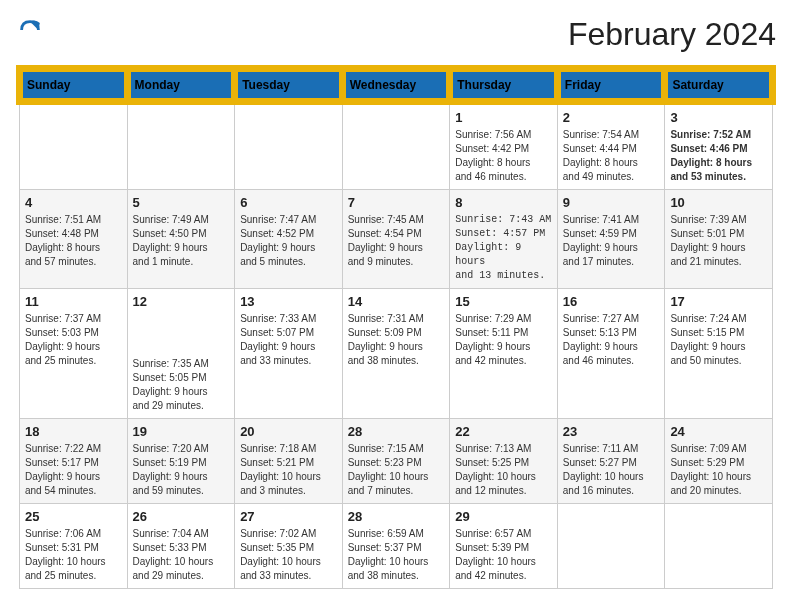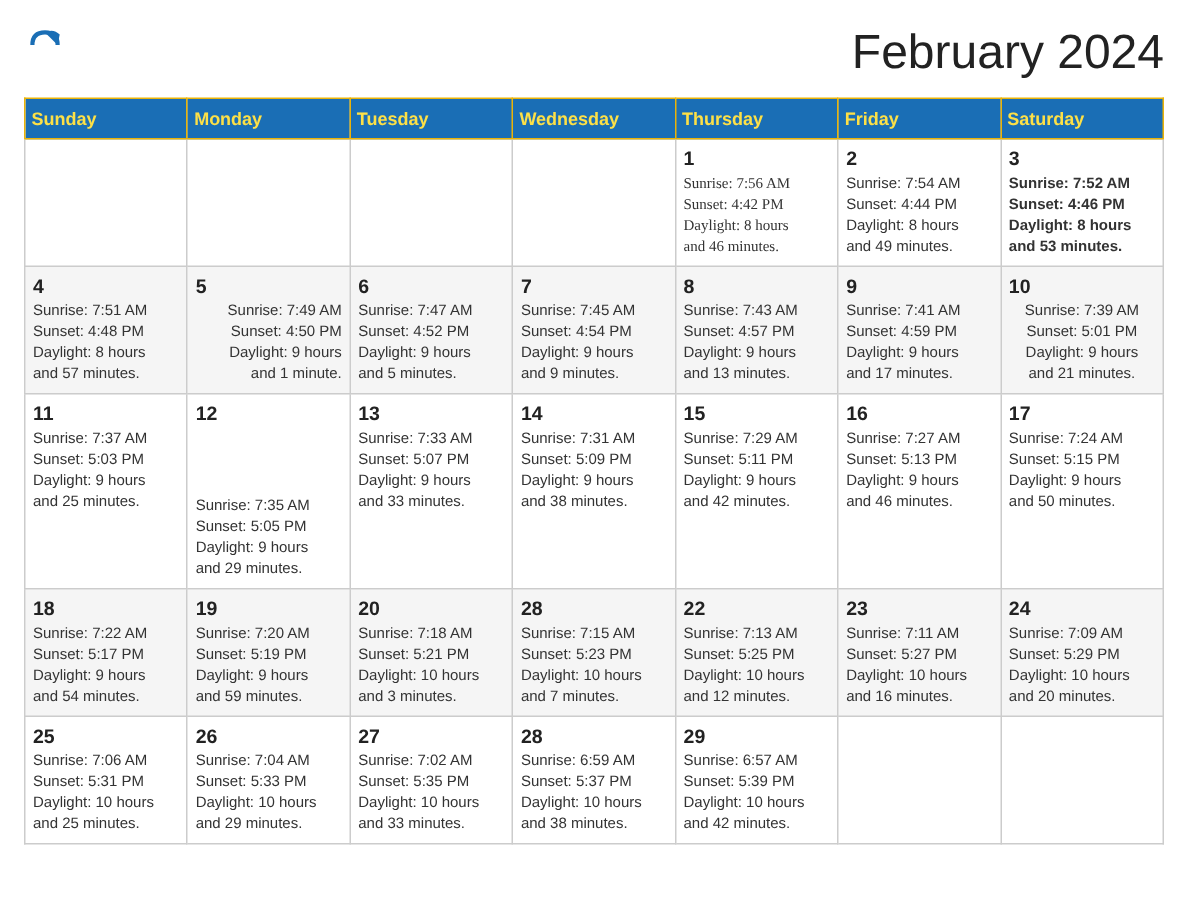--- a/index.html
+++ b/index.html
@@ -46,26 +46,26 @@
       color: #444;
       font-weight: bold;
     }
     table {
       width: 100%;
       border-collapse: collapse;
       table-layout: fixed;
     }
     thead tr th {
       background: #1a6eb5;
-      color: #fde047;
+      color: #000000;
       font-size: 12px;
       font-weight: bold;
       padding: 6px 4px;
       text-align: left;
-      border: 1px solid #eab308;
+      border: 7px solid #eab308;
     }
     tbody tr td {
       border: 1px solid #ccc;
       vertical-align: top;
       padding: 5px 5px;
       font-size: 10px;
       color: #333;
       height: 80px;
       background: #fff;
     }
@@ -115,21 +115,21 @@
       </tr>
   </thead>
   <tbody id="calendar-body">
       <tr>
         <td class="empty-cell"></td>
         <td class="empty-cell"></td>
         <td class="empty-cell"></td>
         <td class="empty-cell"></td>
         <td>
           <div class="day-number">1</div>
-          <div class="day-info" style="white-space: pre-line; font-family: Liberation Serif, serif;">Sunrise: 7:56 AM
+          <div class="day-info" style="white-space: pre-line;">Sunrise: 7:56 AM
 Sunset: 4:42 PM
 Daylight: 8 hours
 and 46 minutes.</div>
         </td>
         <td>
           <div class="day-number">2</div>
           <div class="day-info" style="white-space: pre-line;">Sunrise: 7:54 AM
 Sunset: 4:44 PM
 Daylight: 8 hours
 and 49 minutes.</div>
@@ -145,56 +145,56 @@
       <tr>
         <td>
           <div class="day-number">4</div>
           <div class="day-info" style="white-space: pre-line;">Sunrise: 7:51 AM
 Sunset: 4:48 PM
 Daylight: 8 hours
 and 57 minutes.</div>
         </td>
         <td>
           <div class="day-number">5</div>
-          <div class="day-info" style="white-space: pre-line; text-align: right;">Sunrise: 7:49 AM
+          <div class="day-info" style="white-space: pre-line;">Sunrise: 7:49 AM
 Sunset: 4:50 PM
 Daylight: 9 hours
 and 1 minute.</div>
         </td>
         <td>
           <div class="day-number">6</div>
           <div class="day-info" style="white-space: pre-line;">Sunrise: 7:47 AM
 Sunset: 4:52 PM
 Daylight: 9 hours
 and 5 minutes.</div>
         </td>
         <td>
           <div class="day-number">7</div>
           <div class="day-info" style="white-space: pre-line;">Sunrise: 7:45 AM
 Sunset: 4:54 PM
 Daylight: 9 hours
 and 9 minutes.</div>
         </td>
         <td>
           <div class="day-number">8</div>
-          <div class="day-info" style="white-space: pre-line;">Sunrise: 7:43 AM
+          <div class="day-info" style="white-space: pre-line; font-family: Liberation Mono, monospace;">Sunrise: 7:43 AM
 Sunset: 4:57 PM
 Daylight: 9 hours
 and 13 minutes.</div>
         </td>
         <td>
           <div class="day-number">9</div>
           <div class="day-info" style="white-space: pre-line;">Sunrise: 7:41 AM
 Sunset: 4:59 PM
 Daylight: 9 hours
 and 17 minutes.</div>
         </td>
         <td>
           <div class="day-number">10</div>
-          <div class="day-info" style="white-space: pre-line; text-align: center;">Sunrise: 7:39 AM
+          <div class="day-info" style="white-space: pre-line;">Sunrise: 7:39 AM
 Sunset: 5:01 PM
 Daylight: 9 hours
 and 21 minutes.</div>
         </td>
       </tr>
       <tr>
         <td>
           <div class="day-number">11</div>
           <div class="day-info" style="white-space: pre-line;">Sunrise: 7:37 AM
 Sunset: 5:03 PM

